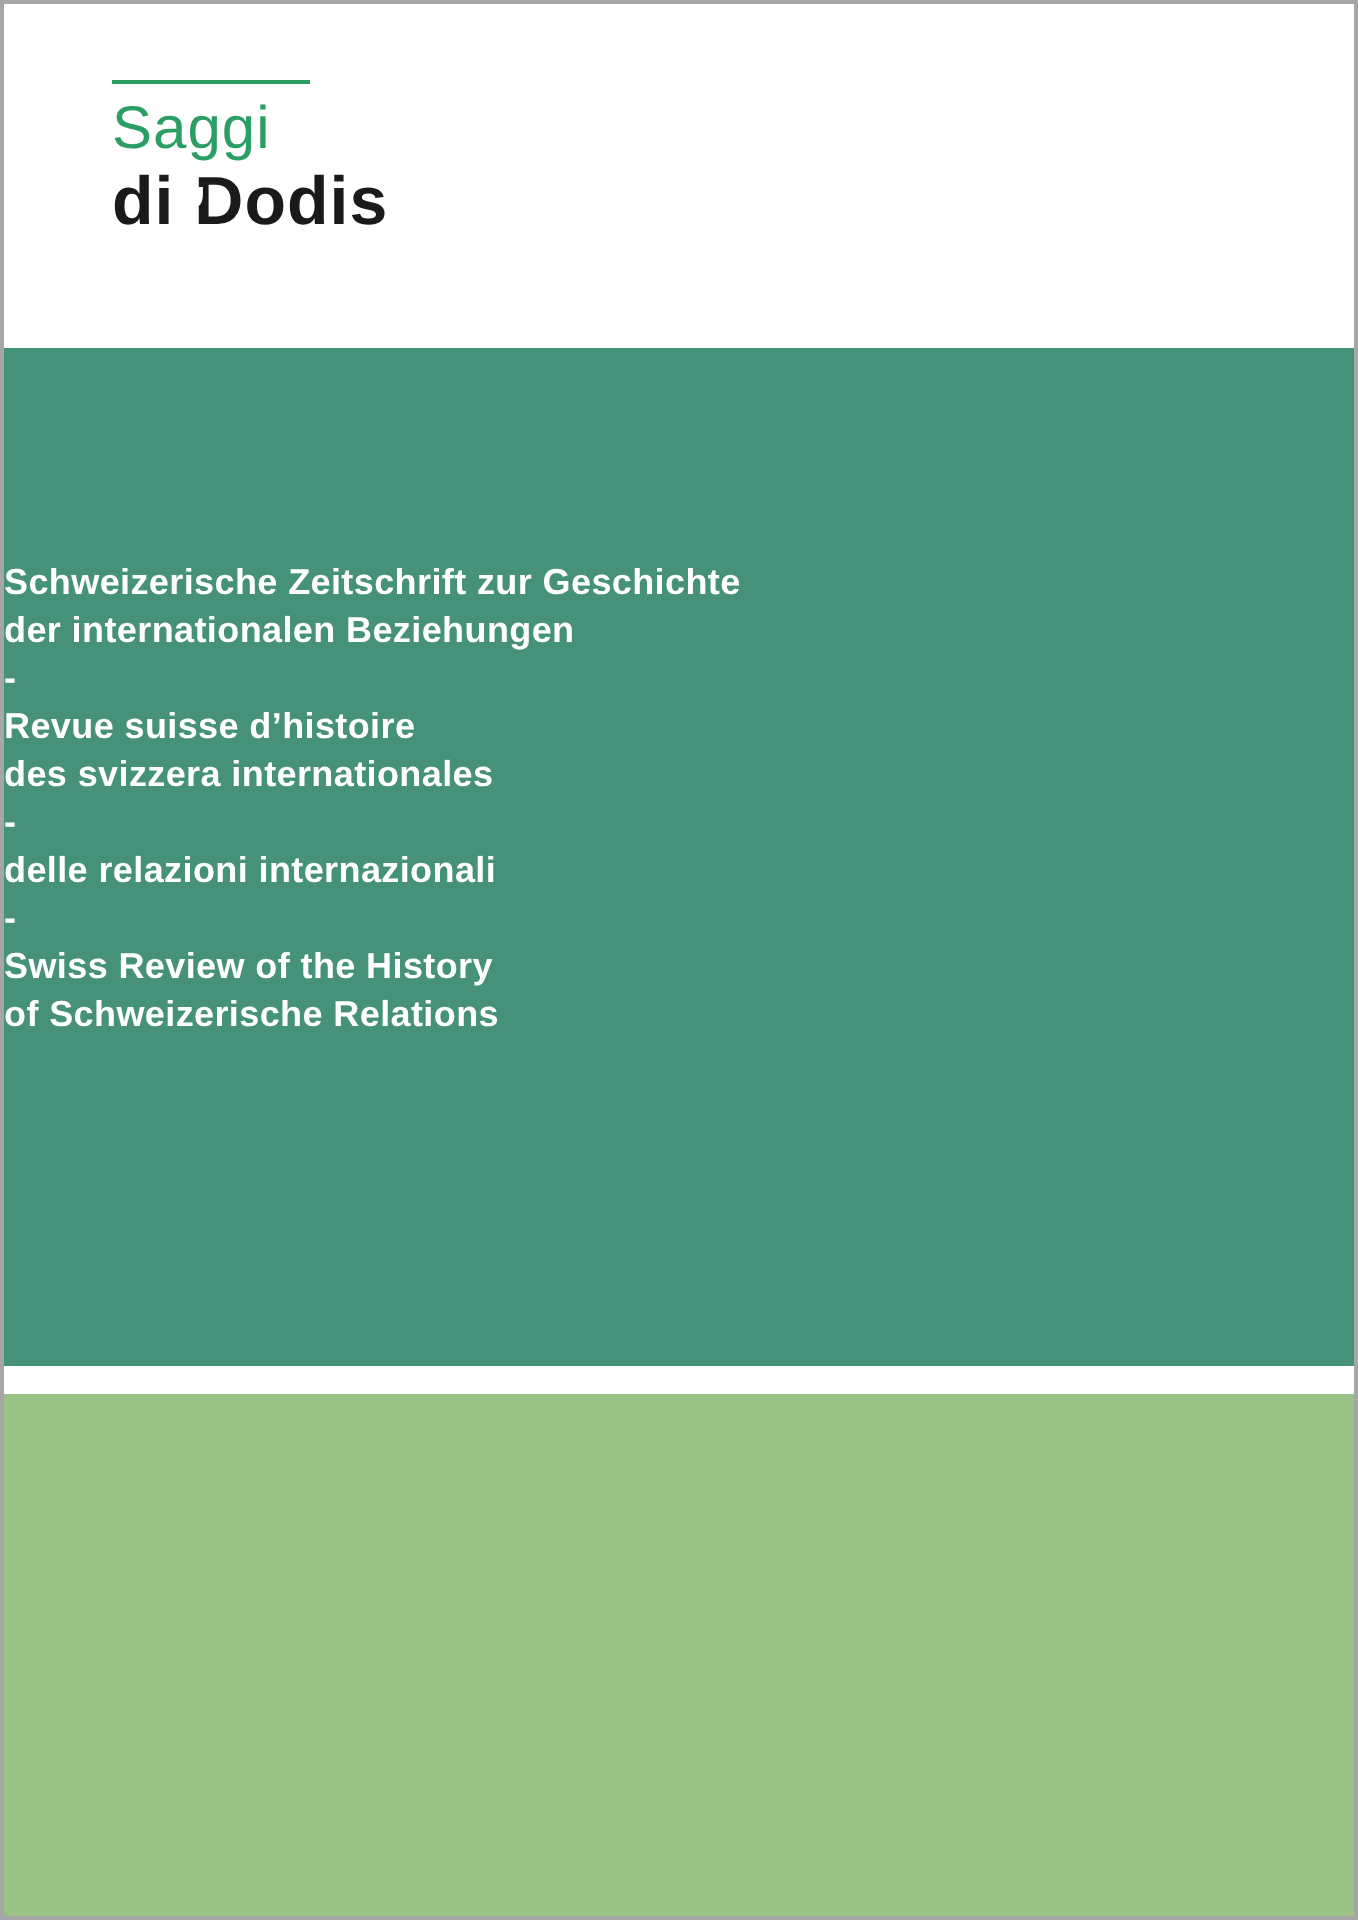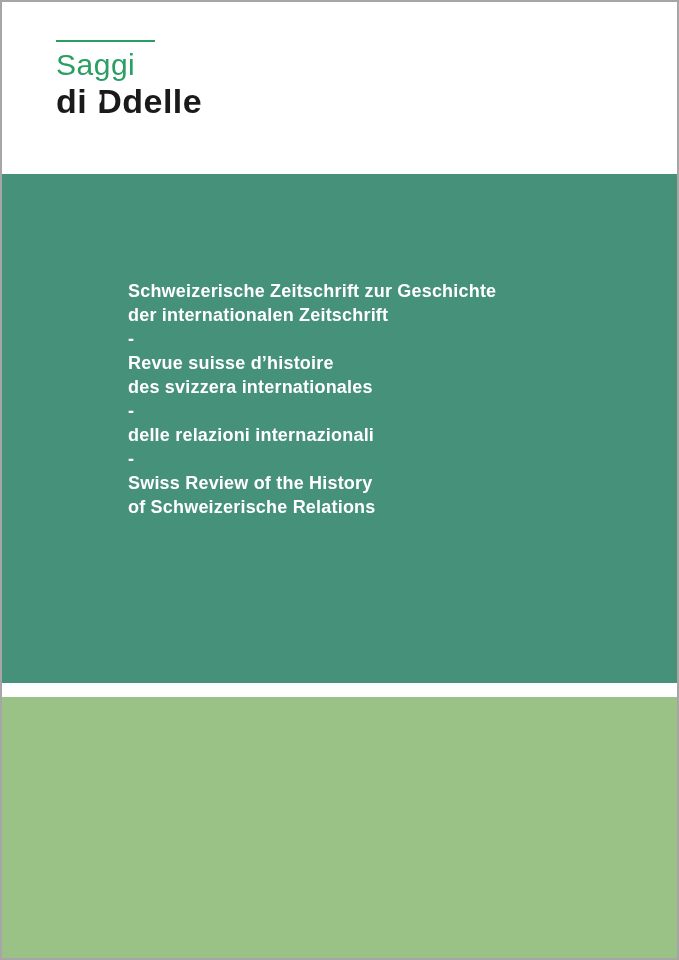--- a/index.html
+++ b/index.html
@@ -69,21 +69,20 @@
     line-height: 30px;
     font-weight: 700;
     color: #ffffff;
   }
 
   
   .band-teal {
     height: 509px;
     background: var(--band-teal, #46917a);
     padding-top: 105px;
-    padding-left: 126px;
     padding-right: 40px;
   }
   .titles {
     color: var(--banner-text, #ffffff);
     font-size: 18px;
     line-height: 24px;
     font-weight: 700;
     letter-spacing: 0.2px;
   }
 
@@ -99,28 +98,28 @@
 </style>
 </head>
 <body>
 
 <div class="page">
 
   <header class="header">
     <div class="logo">
       <div class="logo-rule"></div>
       <div class="logo-saggi">Saggi</div>
-      <div class="logo-line2"><span>di </span><span class="dodis-d"><span>D</span><span class="dodis-comma">,</span></span><span>delle</span></div>
+      <div class="logo-line2"><span>di </span><span class="dodis-d"><span>D</span><span class="dodis-comma">,</span></span><span>odis</span></div>
     </div>
   </header>
 
   <section class="band-teal">
     <div class="titles">
       <div>Schweizerische Zeitschrift zur Geschichte</div>
-      <div>der internationalen Zeitschrift</div>
+      <div>der internationalen Beziehungen</div>
       <div>-</div>
       <div>Revue suisse d’histoire</div>
       <div>des svizzera internationales</div>
       <div>-</div>
       <div>delle relazioni internazionali</div>
       <div>-</div>
       <div>Swiss Review of the History</div>
       <div>of Schweizerische Relations</div>
     </div>
   </section>

